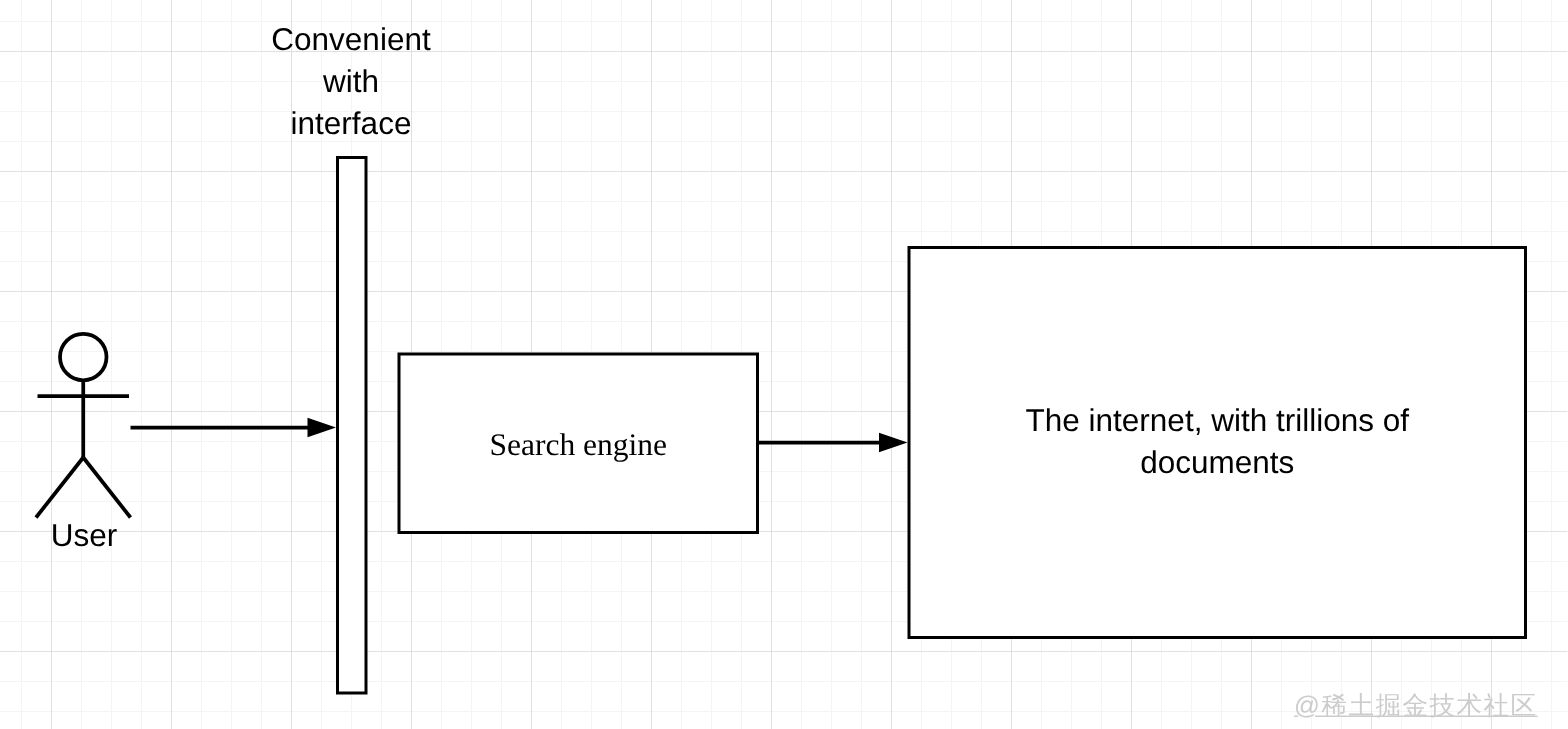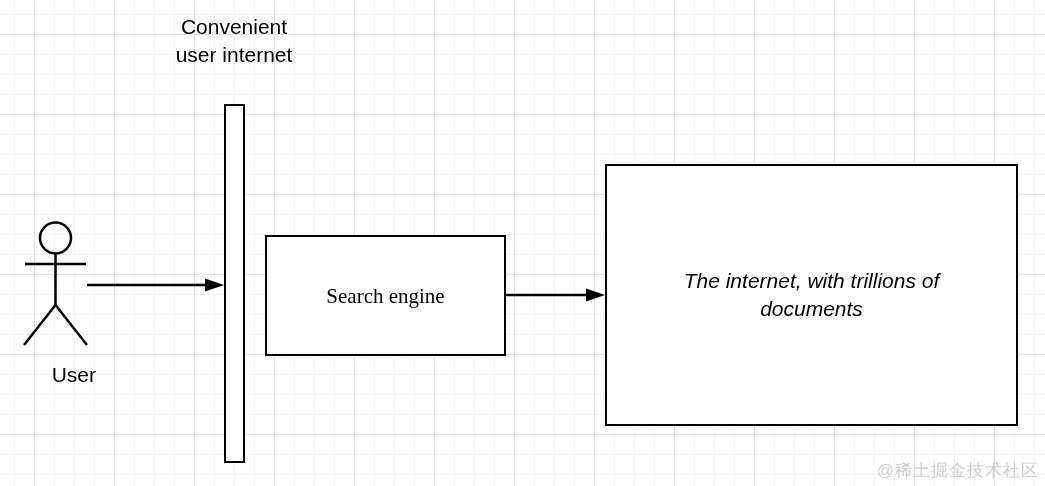--- a/index.html
+++ b/index.html
@@ -59,42 +59,41 @@
     width: 241px;
     height: 121px;
     font-family: Liberation Serif, serif;
   }
   .box-internet {
     left: 605px;
     top: 164px;
     width: 413px;
     height: 262px;
     padding: 0 55px;
-    font-style: italic;
   }
   .user-label {
     left: 16px;
-    top: 361px;
+    top: 344px;
     width: 80px;
-    text-align: right;
   }
   .svg-layer {
     left: 0;
     top: 0;
     width: 1045px;
     height: 486px;
     pointer-events: none;
   }
   .watermark {
-    right: 6px;
+    right: 20px;
     bottom: 5px;
     font-size: 17px;
     line-height: 20px;
     color: #cccccc;
     letter-spacing: 1px;
+    text-decoration: underline;
   }
 </style>
 </head>
 <body>
 
 <div class="canvas">
 
   <svg class="abs svg-layer" viewBox="0 0 1045 486" xmlns="http://www.w3.org/2000/svg">
 
     <g stroke="#000000" stroke-width="2.5" fill="none">
@@ -109,21 +108,21 @@
       <line x1="87" y1="285" x2="207" y2="285" stroke="#000000" stroke-width="2.5"></line>
       <polygon points="224,285 205,278.5 205,291.5" fill="#000000"></polygon>
     </g>
 
     <g>
       <line x1="506" y1="295" x2="588" y2="295" stroke="#000000" stroke-width="2.5"></line>
       <polygon points="605,295 586,288.5 586,301.5" fill="#000000"></polygon>
     </g>
   </svg>
 
-  <div class="abs shape-label node-title">Convenient user internet</div>
+  <div class="abs shape-label node-title">Convenient with interface</div>
 
   <div class="abs bar"></div>
 
   <div class="abs box box-search">
     <span class="shape-label">Search engine</span>
   </div>
 
   <div class="abs box box-internet">
     <span class="shape-label">The internet, with trillions of documents</span>
   </div>

